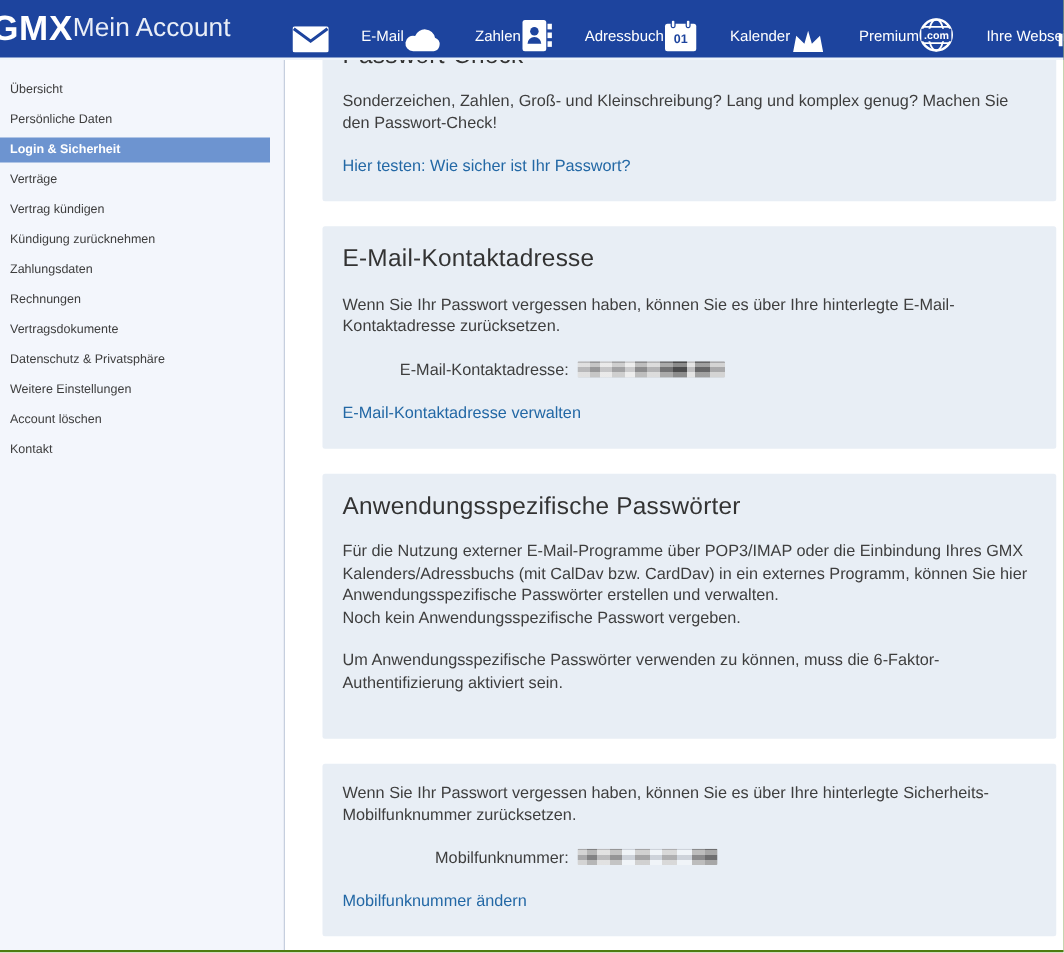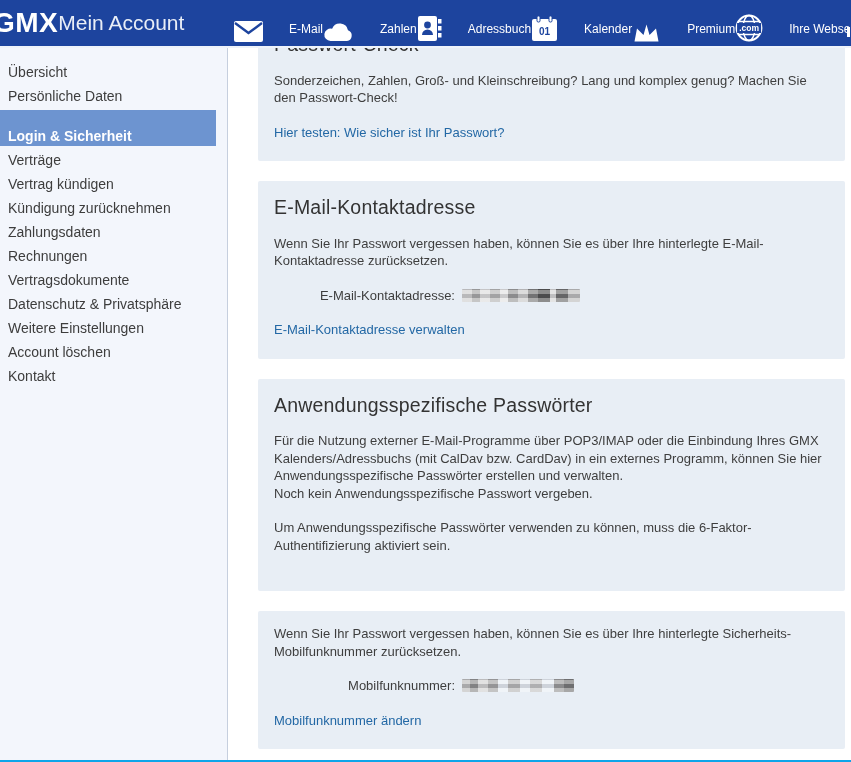--- a/index.html
+++ b/index.html
@@ -1,18 +1,18 @@
 <!DOCTYPE html>
 <html><head>
 <meta charset="utf-8">
 <style>
   * { margin:0; padding:0; box-sizing:border-box; }
   html,body { background:#fff; }
   body { font-family:"Liberation Sans","DejaVu Sans",sans-serif; }
-  .page { width:851px; height:762px; overflow:hidden; background:#0ea5e9; position:relative; }
+  .page { width:851px; height:762px; overflow:hidden; background:#4d7c0f; position:relative; }
 
   
   .app-header {
     height:48px; background:#1d449e; display:flex; align-items:stretch;
     position:relative; z-index:5; border-bottom:2px solid #eef3fa;
   }
   .brand { width:232px; display:flex; align-items:center; flex:none; overflow:hidden; }
   .logo { font-size:28px; font-weight:700; color:#fff; margin-left:-7px; letter-spacing:.5px; }
   .app-title { font-size:21px; color:#e9eef7; font-weight:400; white-space:nowrap; }
   .hnav { flex:1; display:flex; justify-content:space-between; align-items:flex-end; padding:0 16px 4px 2px; overflow:hidden; }
@@ -20,26 +20,26 @@
   .nav-icon { height:27px; display:flex; align-items:flex-end; justify-content:center; position:relative; }
   .nav-label { font-size:12px; color:#fff; white-space:nowrap;padding-left:24px; }
   .cal-day { position:absolute; left:0; right:0; top:11px; text-align:center; font-size:10px; font-weight:700; color:#1d449e; }
   .globe-badge { position:absolute; left:50%; top:8px; transform:translateX(-50%); font-size:8.5px; font-weight:700; color:#fff; background:#1d449e; padding:0 2px; line-height:10px; }
   .nav-clip-fragment { position:absolute; right:1px; bottom:9px; width:3px; height:10px; background:#fff; }
 
   
   .body-row { display:flex; height:712px; }
   .sidebar {
     width:228px; flex:none; background:#f3f6fc; border-right:1px solid #c6cfde;
-    padding-top:12px; font-size:14px; color:#3d3d3d;
+    padding-top:12px; font-size:10px; color:#3d3d3d;
   }
   .side-item { line-height:24px; padding-left:8px; cursor:pointer; white-space:nowrap; }
   .side-item.active {
     background:#6d94d0; color:#fff; font-weight:700;
-    line-height:20px; margin:2px 11px 2px 0; padding-top:16px;
+    line-height:20px; margin:2px 11px 2px 0; padding-top:0;
   }
 
   .main { flex:1; background:#fff; padding:0 6px 0 30px; overflow:hidden; }
   .card {
     background:#e8eef5; border-radius:2px; padding:14px 16px 20px;
     margin-bottom:20px; font-size:13px; color:#3e3e3e; line-height:17.5px;
   }
   .card-clipped { margin-top:-30px; }
   .card h2 { font-size:19.5px; font-weight:400; color:#333; margin:4px 0 18px; letter-spacing:.2px; }
   .card p { margin:0 0 17px; max-width:565px; }

